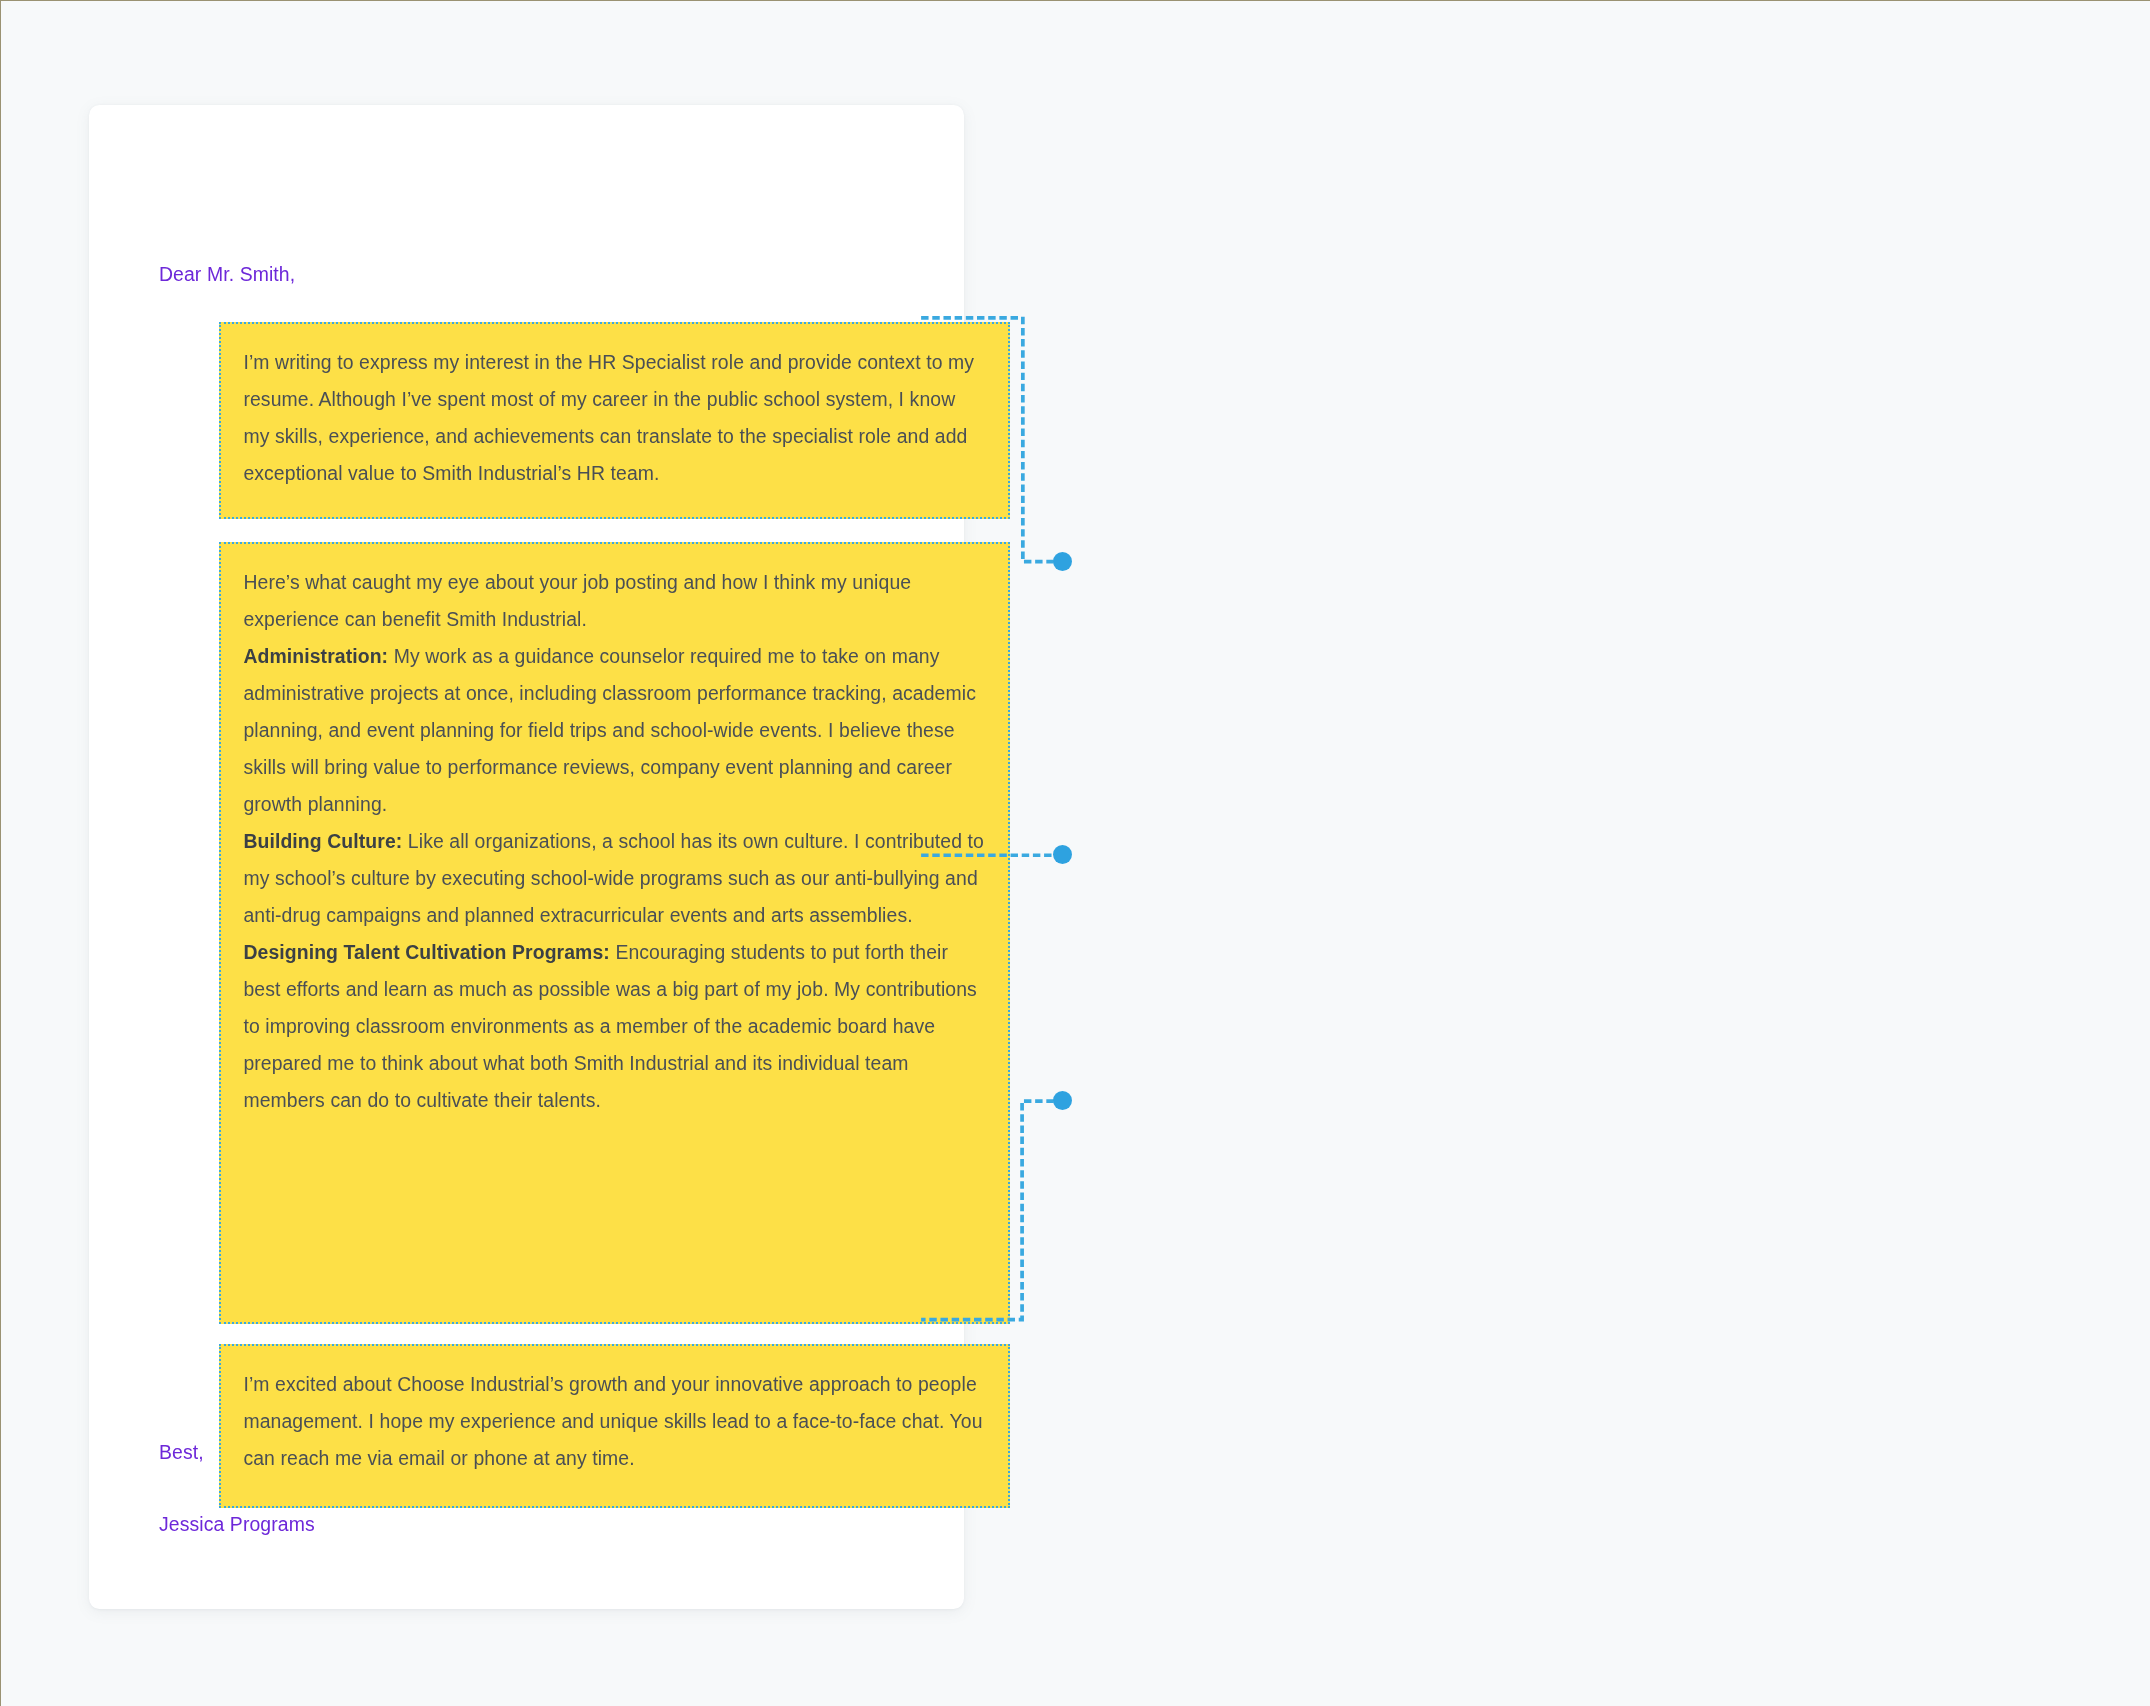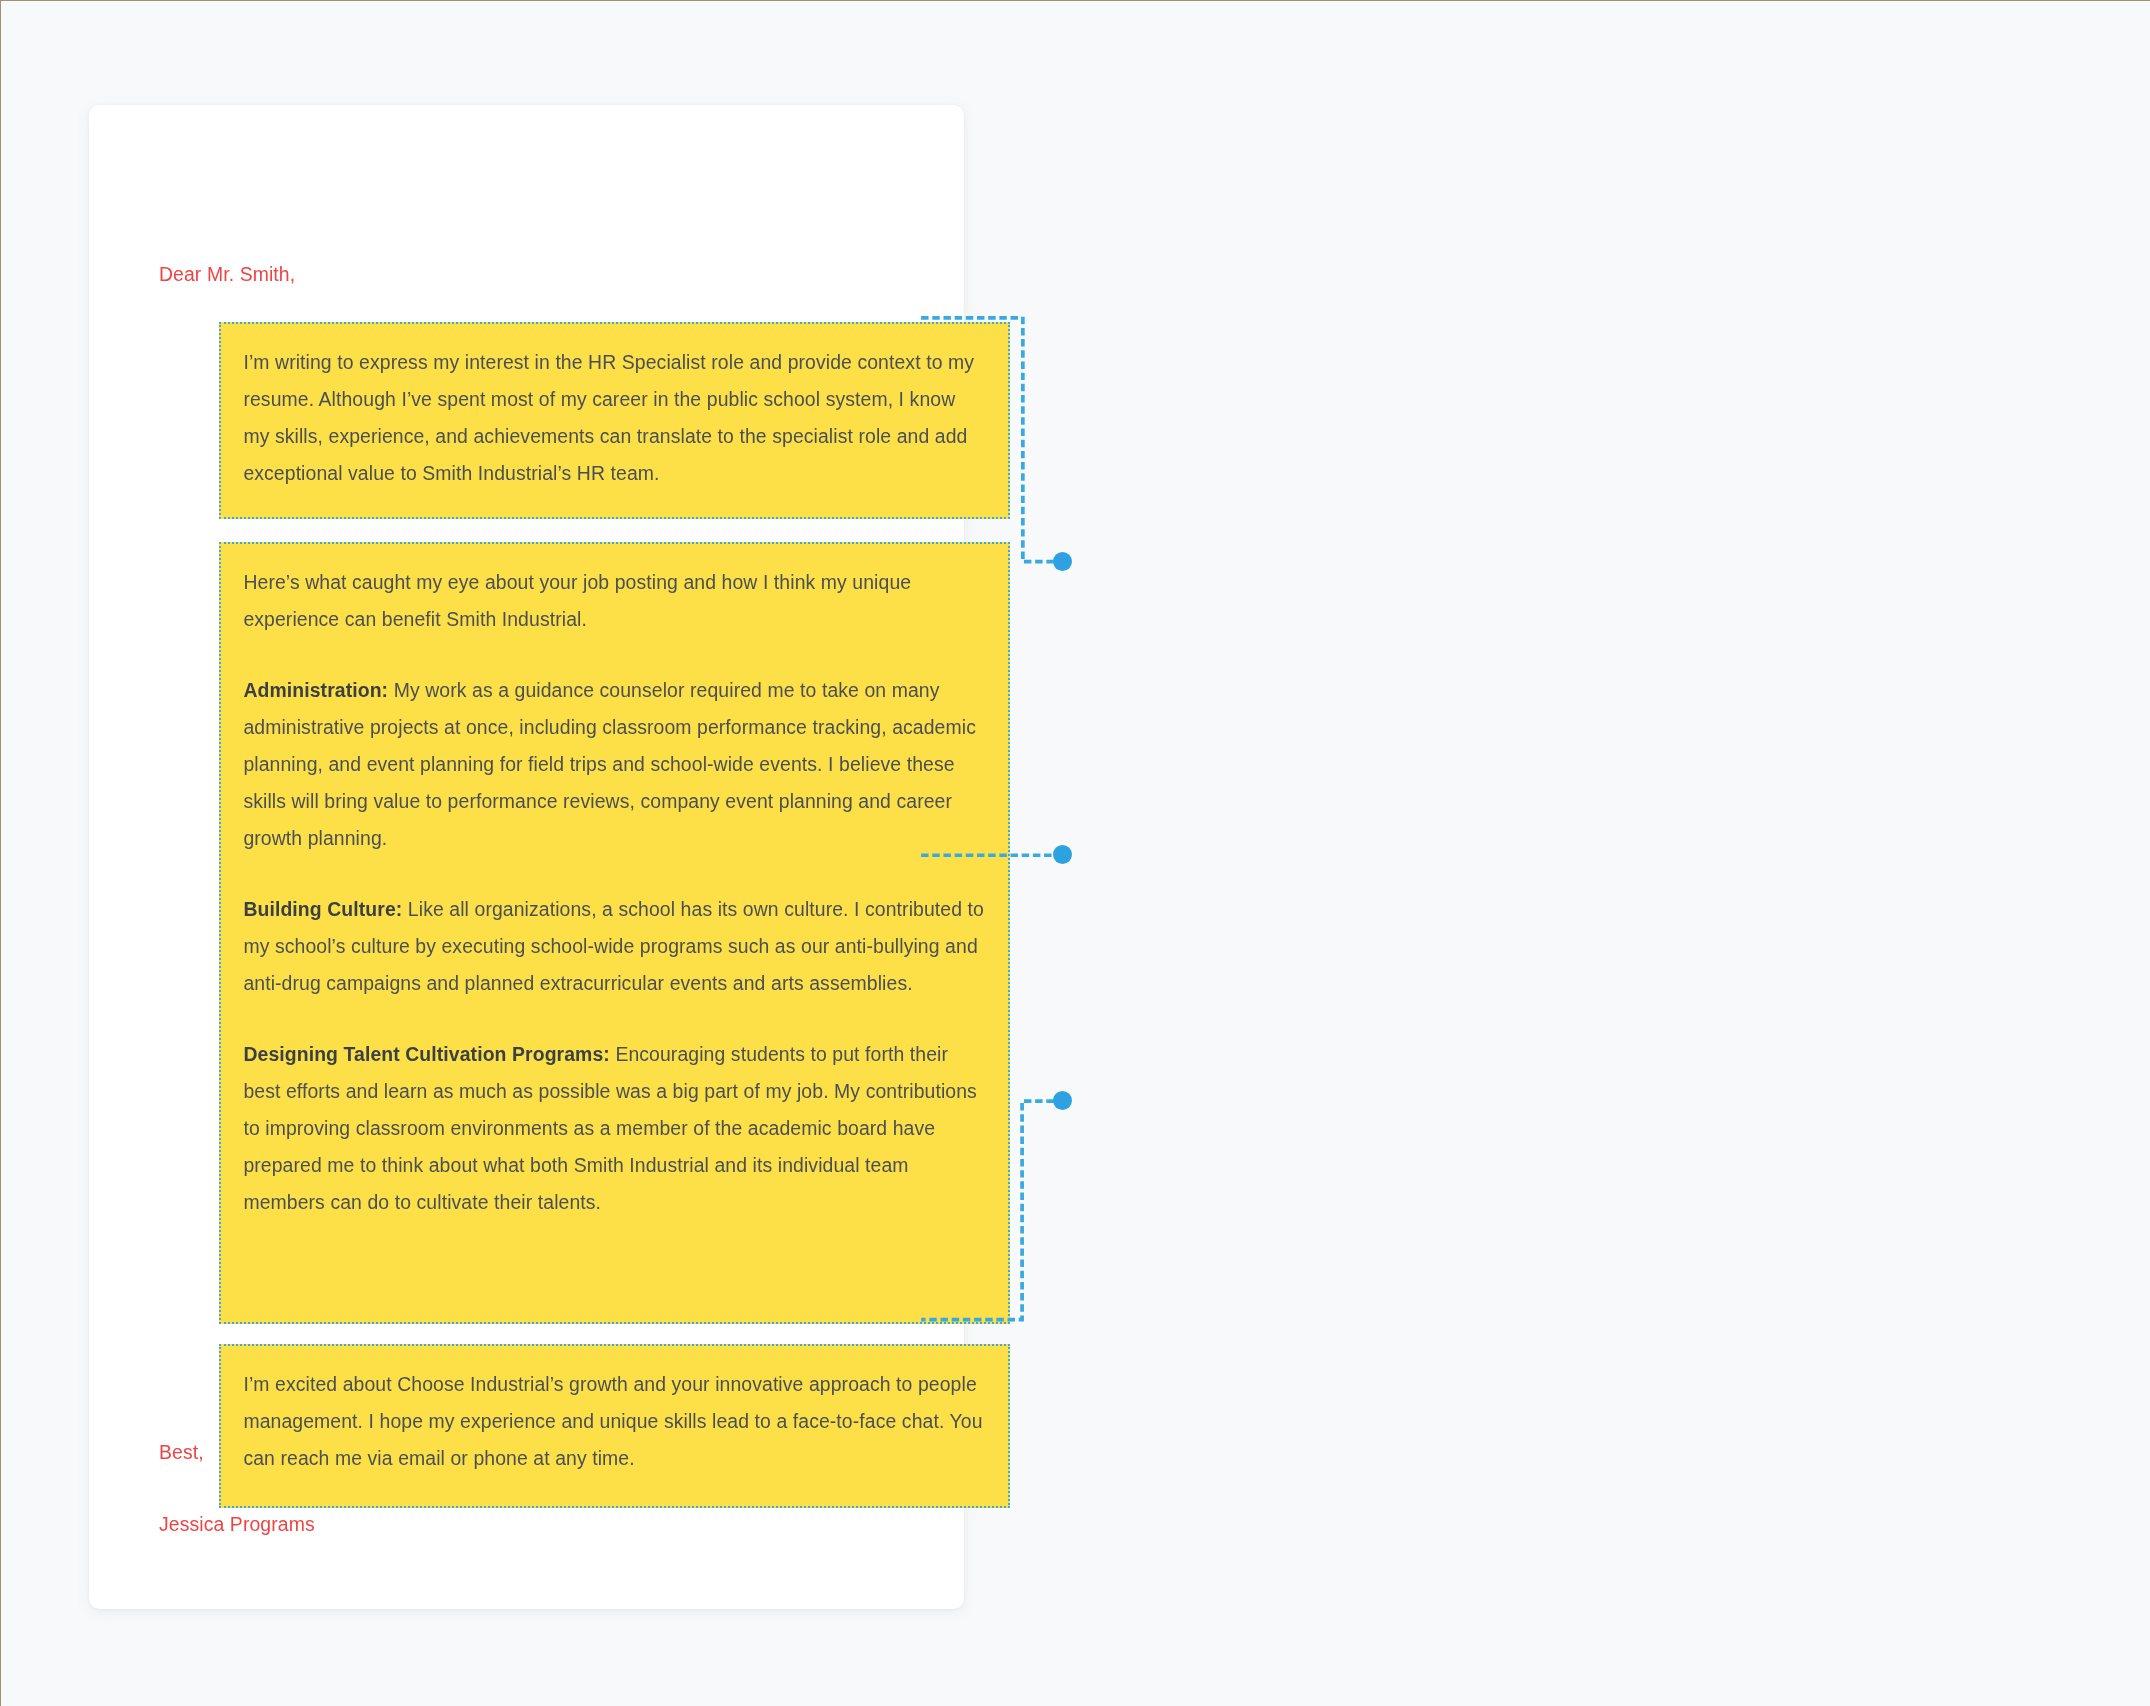--- a/index.html
+++ b/index.html
@@ -31,21 +31,21 @@
     top: 104px;
     width: 875px;
     height: 1504px;
     background: #ffffff;
     border-radius: 10.4px;
     box-shadow: 0 3px 13.4px rgba(120,130,140,0.10), 0 0.7px 2.2px rgba(120,130,140,0.07);
   }
 
   .letter-text {
     position: absolute;
-    color: #ef4444;
+    color: #6d28d9;
     font-size: 19.4px;
     line-height: 37px;
     font-family: "Liberation Sans", sans-serif;
     letter-spacing: 0.1px;
   }
 
   #salutation {
     left: 70px;
     top: 151px;
     font-size: 19.4px;
@@ -68,21 +68,20 @@
     background: #fde047;
   }
   .hl-box p {
     margin: 0;
     color: #4a4f55;
     font-size: 19.4px;
     line-height: 37px;
     letter-spacing: 0.1px;
   }
   .hl-box p + p {
-    margin-top: 34px;
   }
   .hl-box b {
     color: #3b4045;
     font-weight: bold;
   }
 
   #hl-box-1 {
     left: 130px;
     top: 217px;
     width: 791px;

